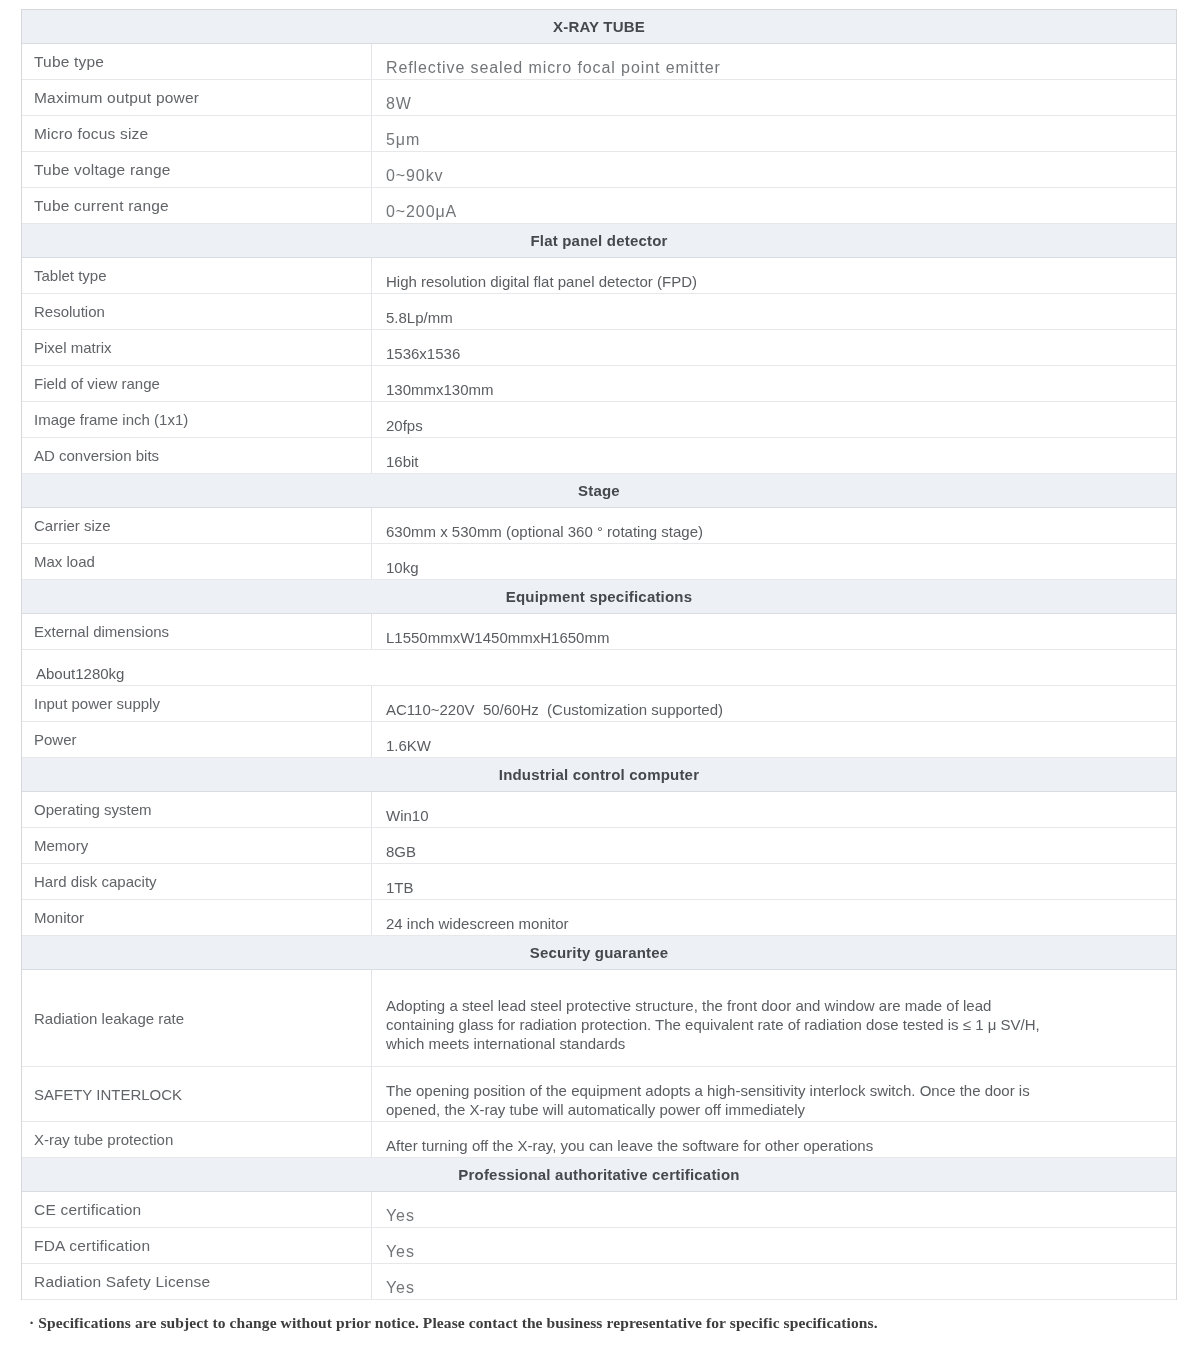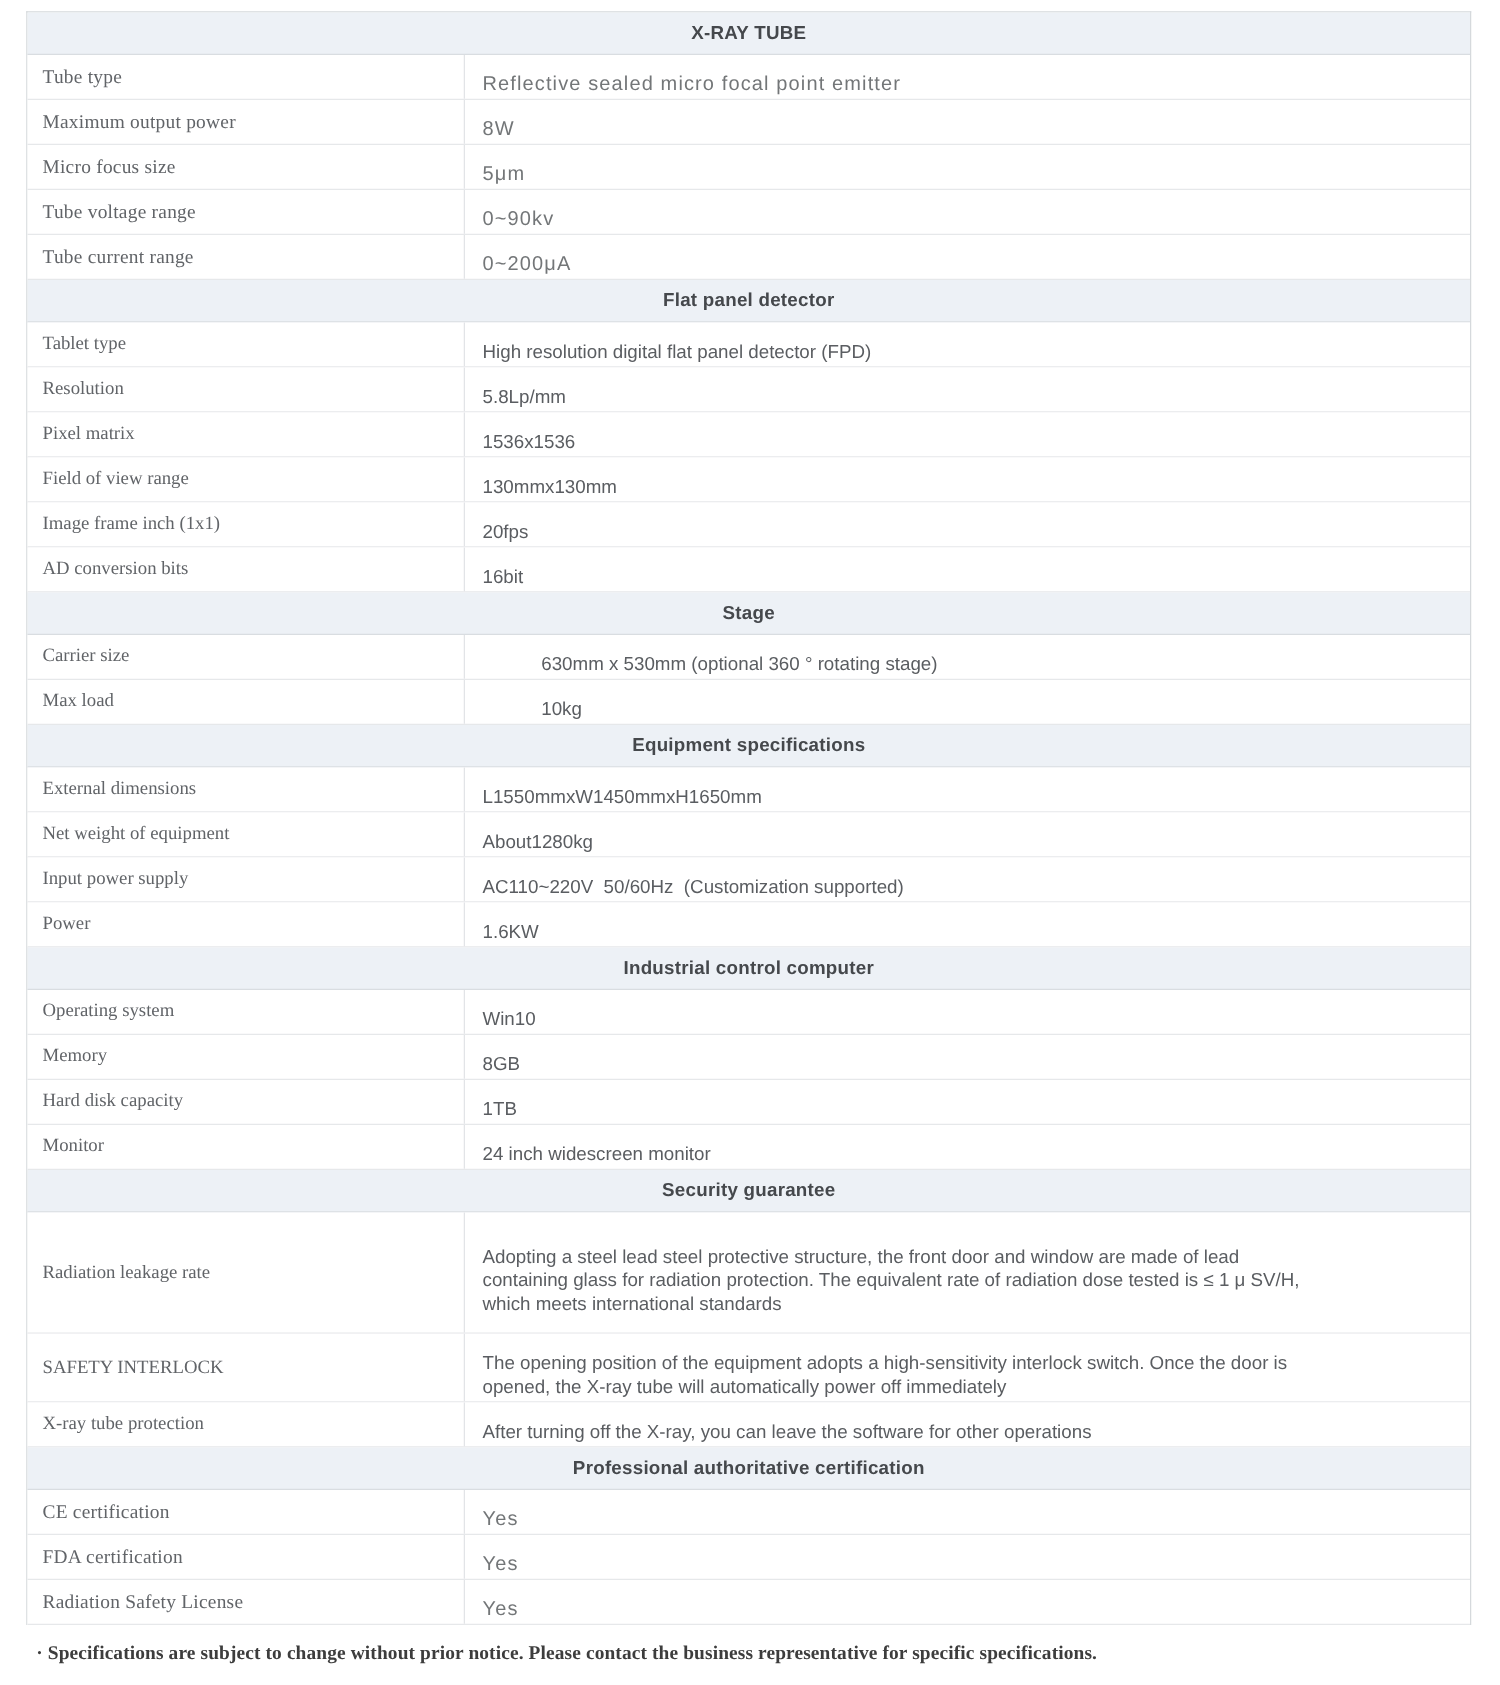--- a/index.html
+++ b/index.html
@@ -61,21 +61,20 @@
   }
   .cell-label {
     flex: 0 0 350px;
     width: 350px;
     padding: 2px 26px 2px 12px;
     border-right: 1px solid var(--column_border);
     display: flex;
     align-items: center;
     font-size: 15px;
     color: var(--label_text);
-    font-family: Liberation Serif, serif;
   }
   .cell-value {
     flex: 1 1 auto;
     padding: 2px 28px 2px 14px;
     display: flex;
     align-items: center;
     font-size: 15px;
     color: var(--value_text);
     white-space: pre-wrap;
     line-height: 19px;
@@ -84,21 +83,21 @@
   
   .f-wide .cell-label { font-size: 15.5px; letter-spacing: 0.2px; }
   .f-wide .cell-value { font-size: 16px; letter-spacing: 0.9px; color: var(--value_text_wide); }
   
   .f-cond .cell-label { font-size: 15px; }
   .f-cond .cell-value { font-size: 15px; }
   
   .row.h97 { min-height: 97px; }
   .row.h55 { min-height: 55px; }
   .row.h31 { min-height: 31px; }
-  .row.h36 { min-height: 36px; gap: 47px; }
+  .row.h36 { min-height: 36px; }
   .footer-note {
     position: absolute;
     left: 29px;
     top: 1314px;
     font-family: "Liberation Serif", "DejaVu Serif", serif;
     font-size: 15.5px;
     color: var(--footer_text);
     letter-spacing: 0.1px;
     font-weight: bold;
   }
@@ -173,21 +172,20 @@
   </div>
 
   <div class="sec-header">
     <span>Equipment specifications</span>
   </div>
   <div class="row f-cond">
     <div class="cell-label">External dimensions</div>
     <div class="cell-value">L1550mmxW1450mmxH1650mm</div>
   </div>
   <div class="row f-cond">
-    <div class="cell-label">Net weight of equipment</div>
     <div class="cell-value">About1280kg</div>
   </div>
   <div class="row f-cond">
     <div class="cell-label">Input power supply</div>
     <div class="cell-value">AC110~220V  50/60Hz  (Customization supported)</div>
   </div>
   <div class="row f-cond">
     <div class="cell-label">Power</div>
     <div class="cell-value">1.6KW</div>
   </div>

